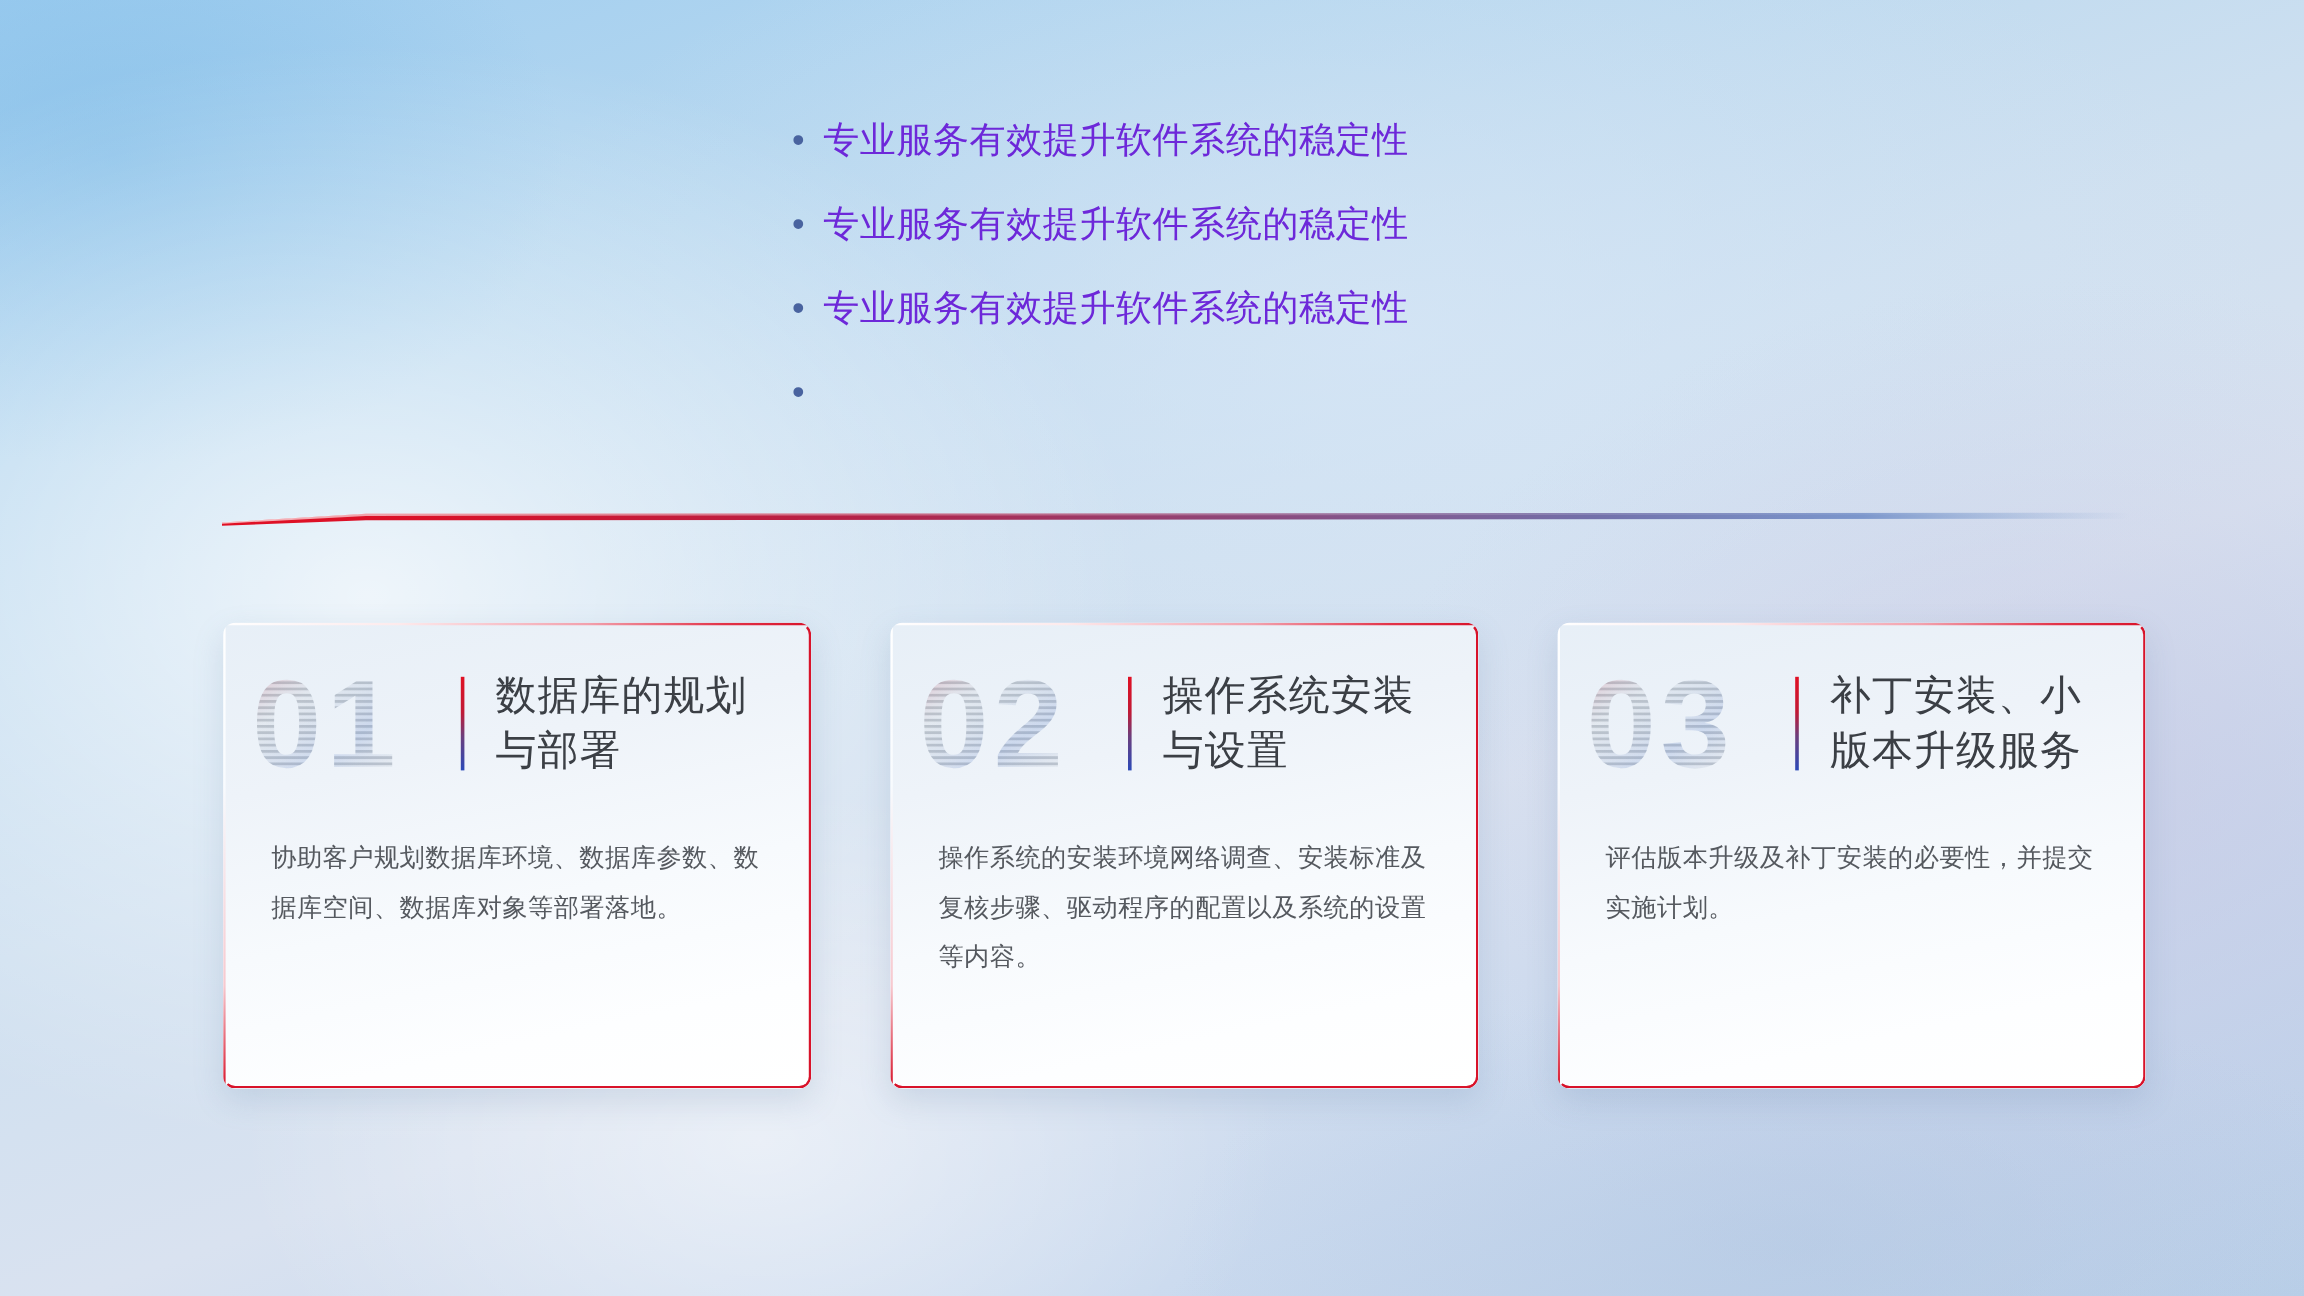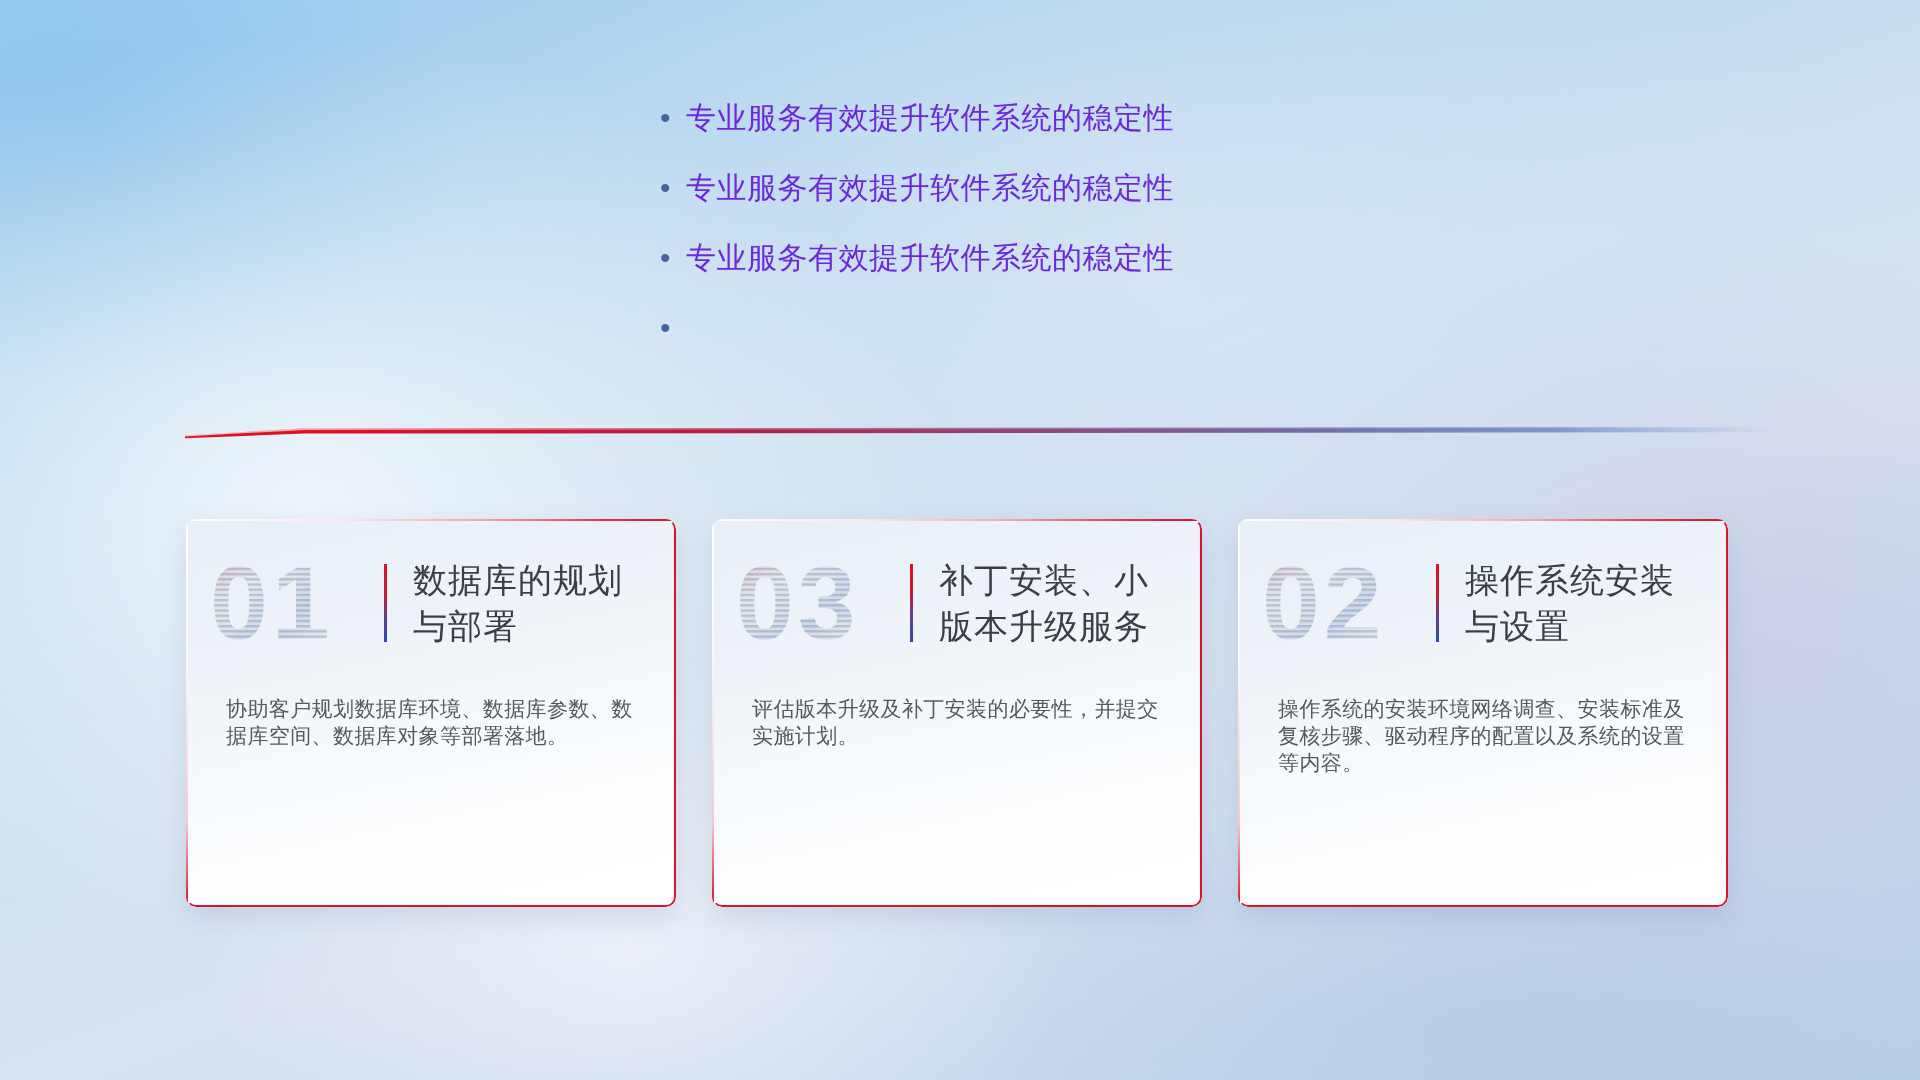--- a/index.html
+++ b/index.html
@@ -66,21 +66,21 @@
     width:1590px;height:18px;
   }
   .divider{
     position:absolute;left:0;top:0;width:100%;height:100%;
     overflow:visible;
   }
 
   
   .cards{
     position:absolute;left:186px;top:519px;
-    display:flex;gap:36px;
+    display:flex;gap:66px;
   }
   .card{
     position:relative;
     width:490px;height:388px;
     border-radius:10px;
     background:linear-gradient(168deg,#e7eff7 0%,#eef3f9 30%,#f7fafd 58%,#fdfeff 82%,#ffffff 100%);
     box-shadow:0 10px 26px rgba(90,120,160,.18);
     overflow:hidden;
   }
   
@@ -120,21 +120,21 @@
   }
   .card-title{
     font-size:34px;line-height:46px;
     color:#3b3f45;
     letter-spacing:1px;
     max-width:250px;
   }
 
   .card-body{
     position:absolute;left:40px;right:34px;top:176px;
-    font-size:21px;line-height:27px;
+    font-size:21px;line-height:41px;
     color:#55595f;
     letter-spacing:.4px;
   }
 
   
 </style>
 </head>
 <body>
 
 <div id="bg">
@@ -228,20 +228,55 @@
         </div>
         <div class="card-body">协助客户规划数据库环境、数据库参数、数据库空间、数据库对象等部署落地。</div>
       </div>
       <div class="card">
         <div class="card-topline"></div>
         <div class="card-leftline"></div>
         <div class="card-head">
           <div class="card-num">
             <svg viewBox="0 0 176 112">
               <defs>
+                <pattern id="stripes1" width="176" height="5.2" patternUnits="userSpaceOnUse">
+                  <rect x="0" y="0" width="176" height="2.3" fill="#9aa3ae"></rect>
+                </pattern>
+                <linearGradient id="numgrad1" x1="0" y1="0" x2="1" y2="1">
+                  <stop offset="0" stop-color="#d8132a" stop-opacity=".30"></stop>
+                  <stop offset="0.28" stop-color="#9aa3ae" stop-opacity=".10"></stop>
+                  <stop offset="0.55" stop-color="#5b7fc7" stop-opacity=".22"></stop>
+                  <stop offset="0.78" stop-color="#9aa3ae" stop-opacity=".08"></stop>
+                  <stop offset="1" stop-color="#d8132a" stop-opacity=".20"></stop>
+                </linearGradient>
+                <clipPath id="numclip1">
+                  <text x="2" y="92" font-family="&quot;Liberation Sans&quot;,&quot;DejaVu Sans&quot;,sans-serif" font-size="104" font-weight="700" letter-spacing="4">02</text>
+                </clipPath>
+              </defs>
+              <g clip-path="url(#numclip1)">
+                <rect x="0" y="0" width="176" height="112" fill="url(#stripes1)" opacity=".55"></rect>
+                <rect x="0" y="0" width="176" height="112" fill="url(#numgrad1)"></rect>
+              </g>
+            </svg>
+          </div>
+          <div class="card-rule"></div>
+          <div class="card-title">
+            <div>操作系统安装</div>
+            <div>与设置</div>
+          </div>
+        </div>
+        <div class="card-body">操作系统的安装环境网络调查、安装标准及复核步骤、驱动程序的配置以及系统的设置等内容。</div>
+      </div>
+      <div class="card">
+        <div class="card-topline"></div>
+        <div class="card-leftline"></div>
+        <div class="card-head">
+          <div class="card-num">
+            <svg viewBox="0 0 176 112">
+              <defs>
                 <pattern id="stripes2" width="176" height="5.2" patternUnits="userSpaceOnUse">
                   <rect x="0" y="0" width="176" height="2.3" fill="#9aa3ae"></rect>
                 </pattern>
                 <linearGradient id="numgrad2" x1="0" y1="0" x2="1" y2="1">
                   <stop offset="0" stop-color="#d8132a" stop-opacity=".30"></stop>
                   <stop offset="0.28" stop-color="#9aa3ae" stop-opacity=".10"></stop>
                   <stop offset="0.55" stop-color="#5b7fc7" stop-opacity=".22"></stop>
                   <stop offset="0.78" stop-color="#9aa3ae" stop-opacity=".08"></stop>
                   <stop offset="1" stop-color="#d8132a" stop-opacity=".20"></stop>
                 </linearGradient>
@@ -256,50 +291,15 @@
             </svg>
           </div>
           <div class="card-rule"></div>
           <div class="card-title">
             <div>补丁安装、小</div>
             <div>版本升级服务</div>
           </div>
         </div>
         <div class="card-body">评估版本升级及补丁安装的必要性，并提交实施计划。</div>
       </div>
-      <div class="card">
-        <div class="card-topline"></div>
-        <div class="card-leftline"></div>
-        <div class="card-head">
-          <div class="card-num">
-            <svg viewBox="0 0 176 112">
-              <defs>
-                <pattern id="stripes1" width="176" height="5.2" patternUnits="userSpaceOnUse">
-                  <rect x="0" y="0" width="176" height="2.3" fill="#9aa3ae"></rect>
-                </pattern>
-                <linearGradient id="numgrad1" x1="0" y1="0" x2="1" y2="1">
-                  <stop offset="0" stop-color="#d8132a" stop-opacity=".30"></stop>
-                  <stop offset="0.28" stop-color="#9aa3ae" stop-opacity=".10"></stop>
-                  <stop offset="0.55" stop-color="#5b7fc7" stop-opacity=".22"></stop>
-                  <stop offset="0.78" stop-color="#9aa3ae" stop-opacity=".08"></stop>
-                  <stop offset="1" stop-color="#d8132a" stop-opacity=".20"></stop>
-                </linearGradient>
-                <clipPath id="numclip1">
-                  <text x="2" y="92" font-family="&quot;Liberation Sans&quot;,&quot;DejaVu Sans&quot;,sans-serif" font-size="104" font-weight="700" letter-spacing="4">02</text>
-                </clipPath>
-              </defs>
-              <g clip-path="url(#numclip1)">
-                <rect x="0" y="0" width="176" height="112" fill="url(#stripes1)" opacity=".55"></rect>
-                <rect x="0" y="0" width="176" height="112" fill="url(#numgrad1)"></rect>
-              </g>
-            </svg>
-          </div>
-          <div class="card-rule"></div>
-          <div class="card-title">
-            <div>操作系统安装</div>
-            <div>与设置</div>
-          </div>
-        </div>
-        <div class="card-body">操作系统的安装环境网络调查、安装标准及复核步骤、驱动程序的配置以及系统的设置等内容。</div>
-      </div>
     </div>
 
 </div>
 
 </body></html>

